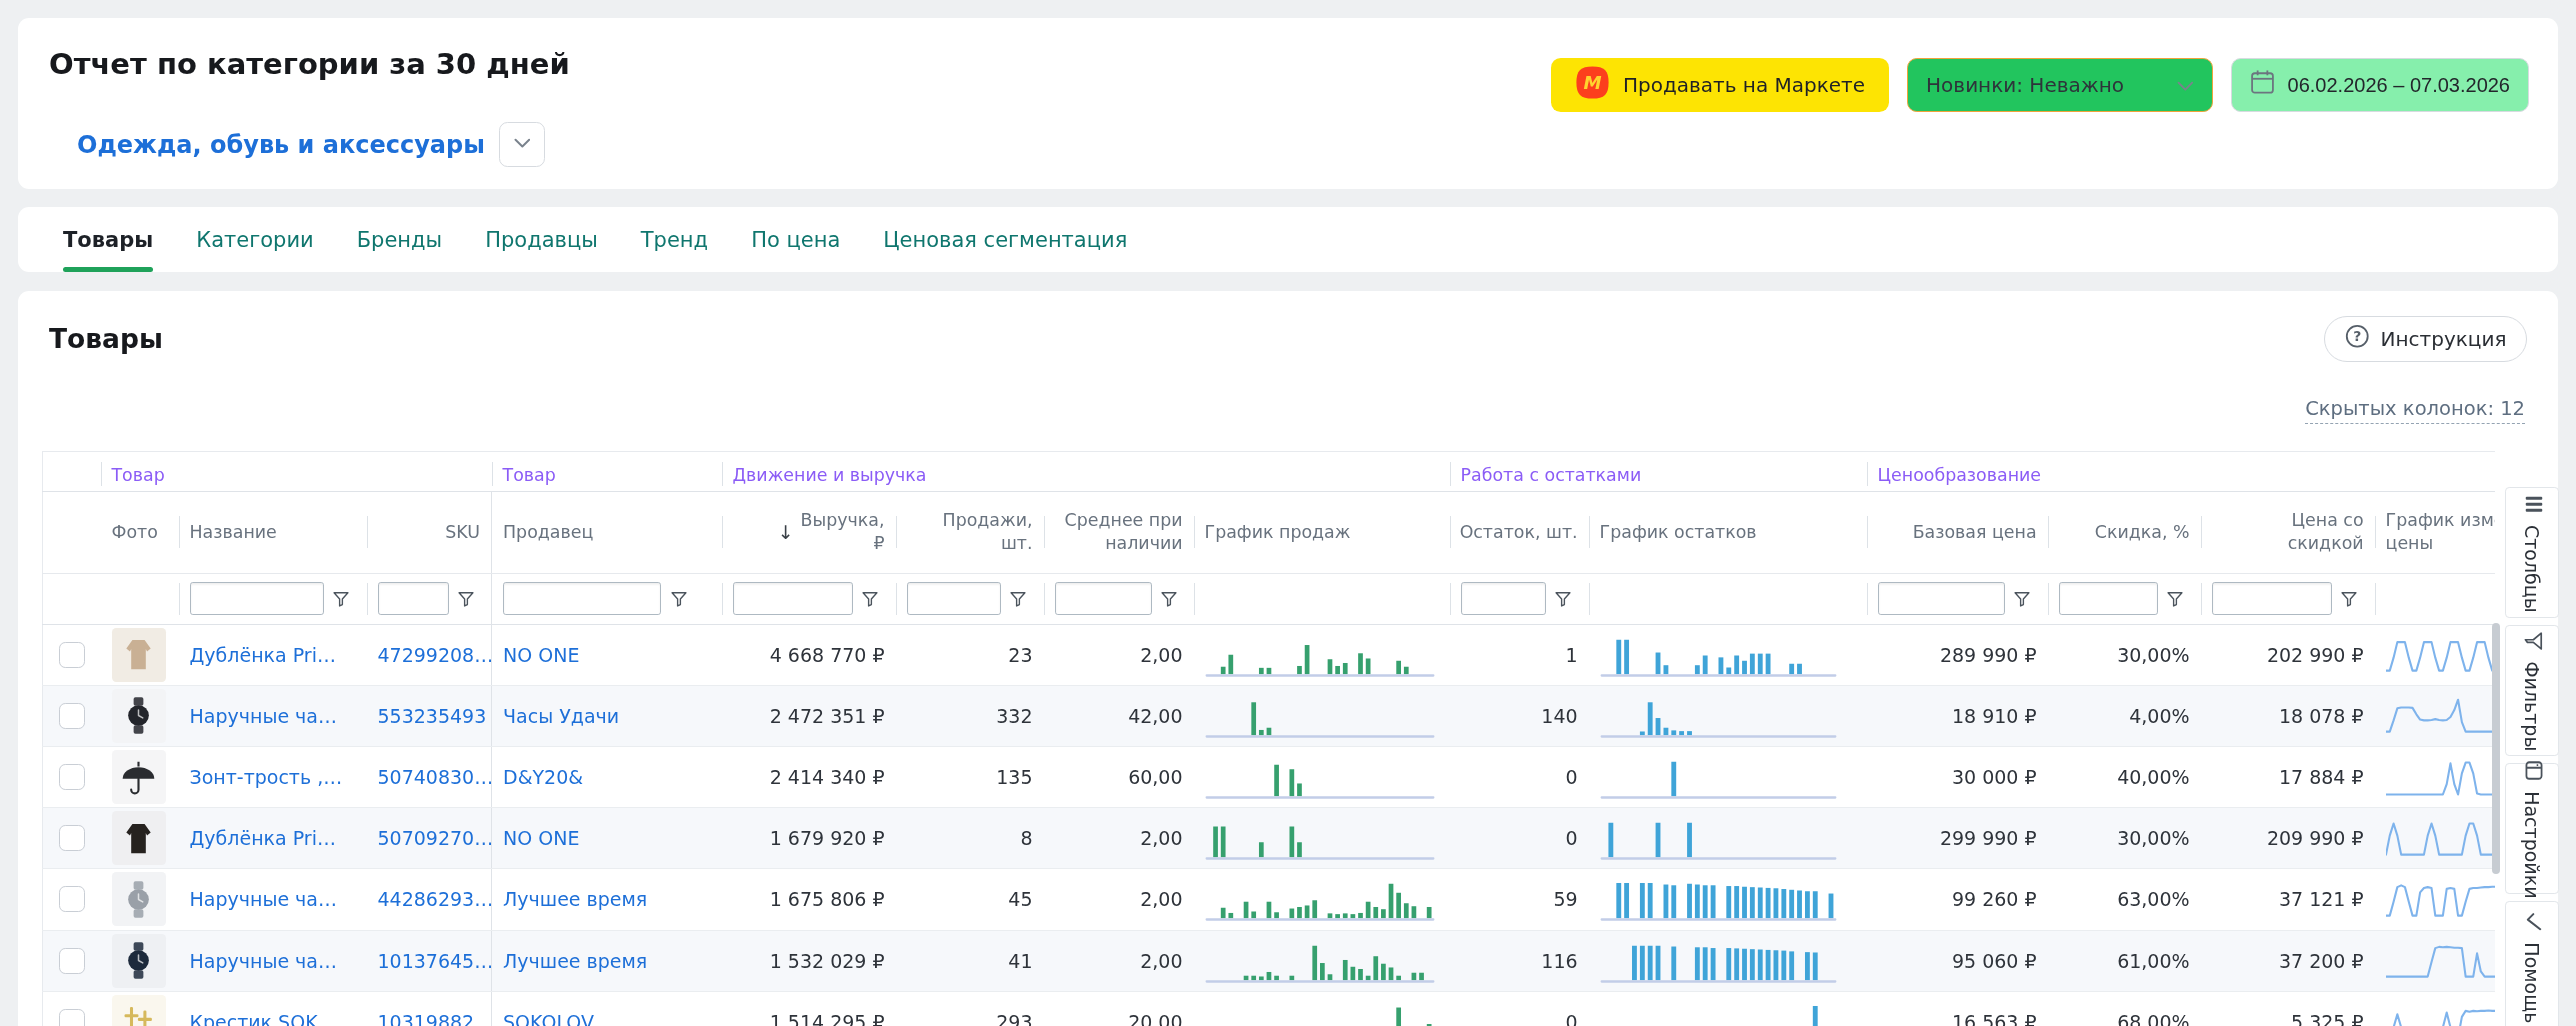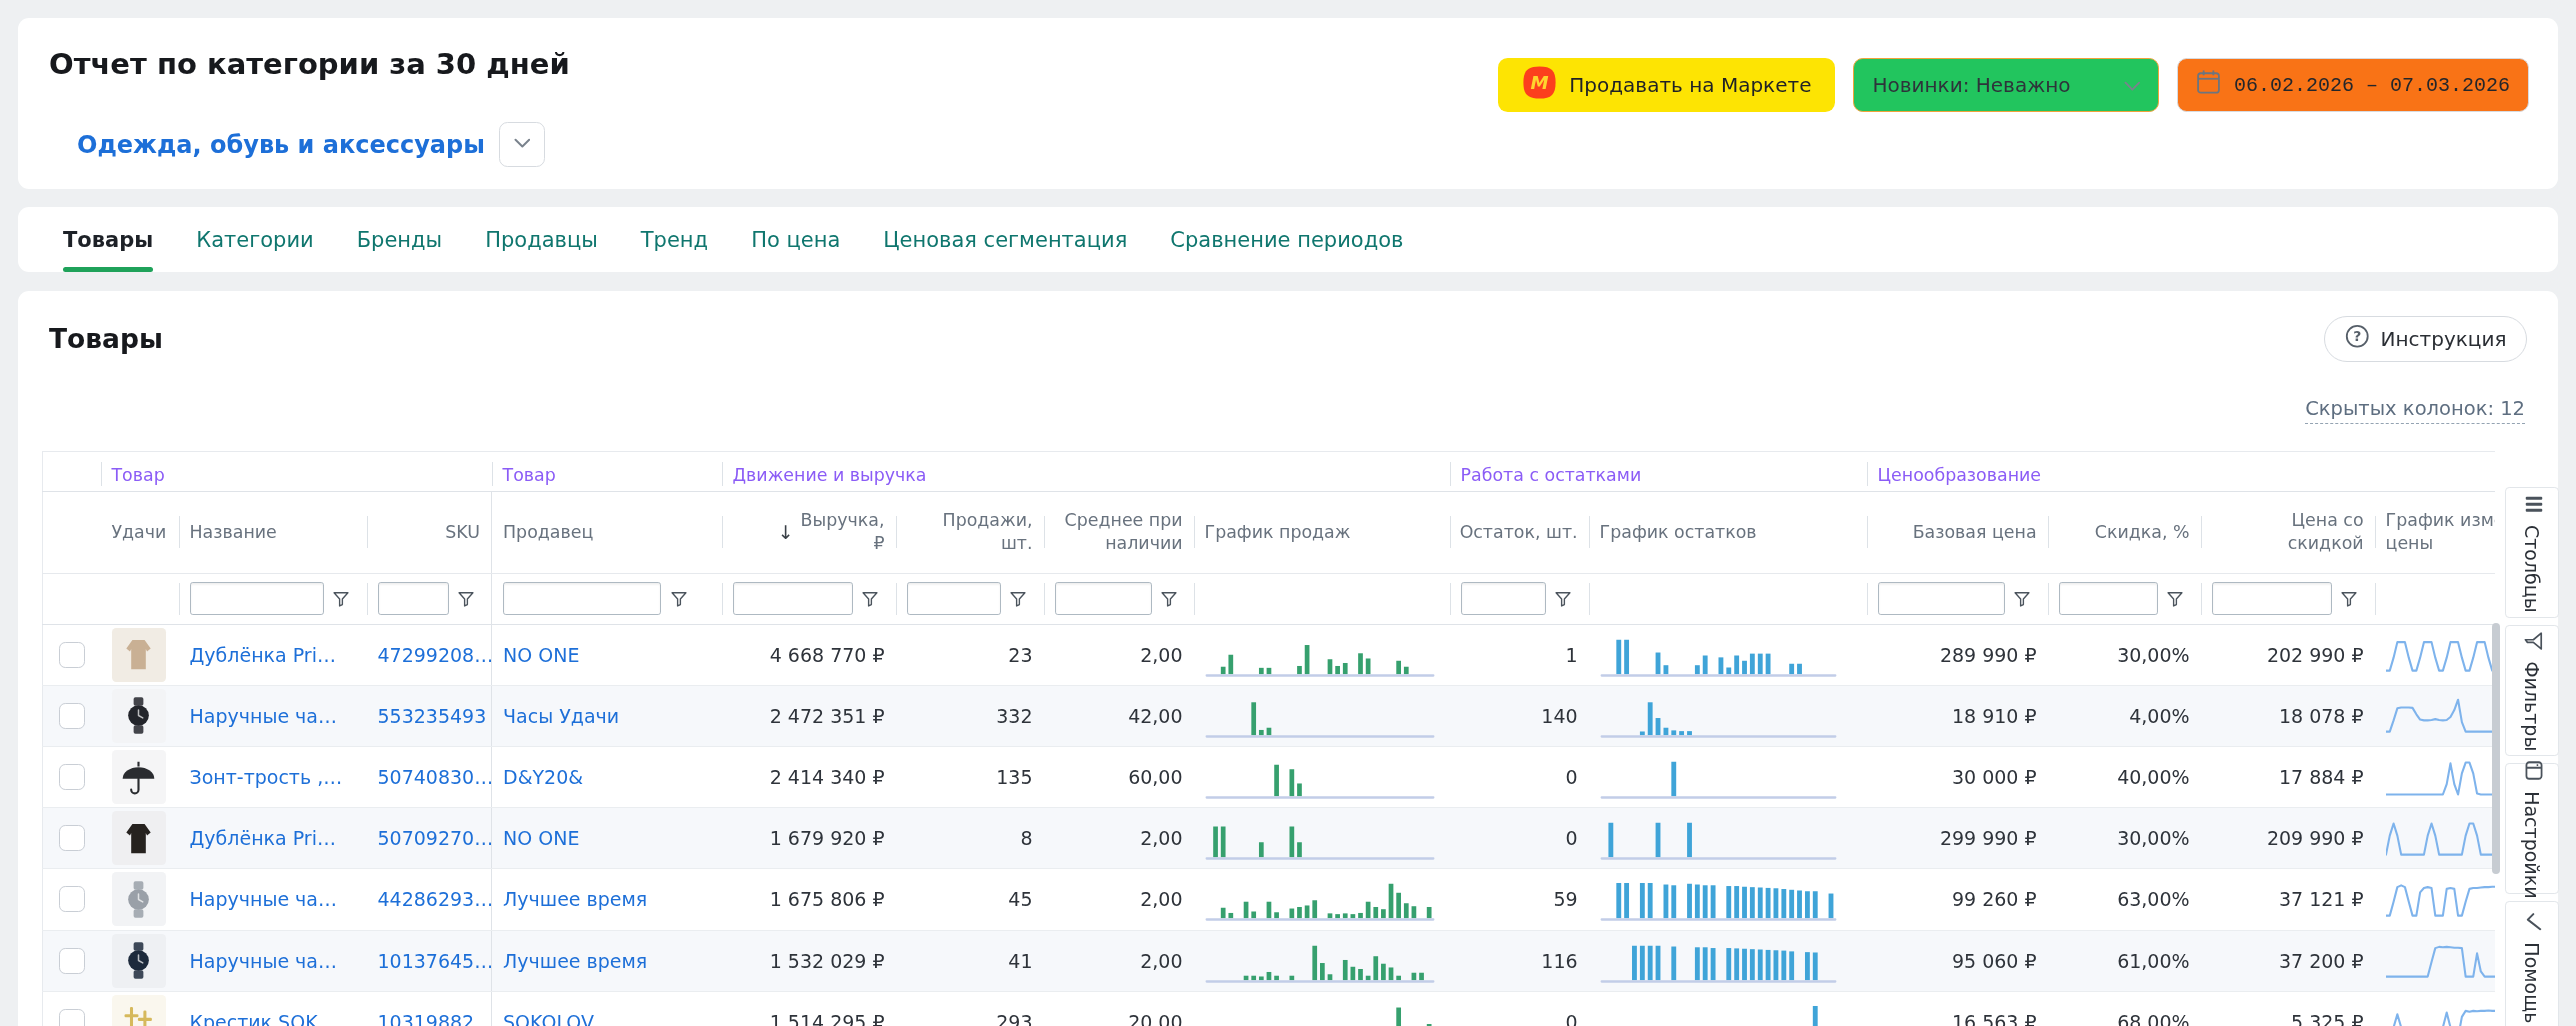--- a/index.html
+++ b/index.html
@@ -15,22 +15,22 @@
   .cat-row{position:absolute;left:31px;top:104px;display:flex;align-items:center;gap:14px;margin-left:28px;}
   .cat-link{font-size:24px;font-weight:bold;color:#1d6fd8;text-decoration:none;cursor:pointer;}
   .chev-btn{width:46px;height:45px;border:0.7px solid #d7dbe0;border-radius:8.4px;background:#fff;
     display:flex;align-items:center;justify-content:center;cursor:pointer;}
   .controls{position:absolute;right:29px;top:40px;display:flex;gap:18px;height:54px;}
   .controls > *{display:flex;align-items:center;}
   .market-btn{background:#fde403;border:none;border-radius:9.7px;padding:0 24px;gap:12.5px;
     font-size:20px;color:#1f2126;cursor:pointer;font-family:inherit;}
   .nov-select{width:306px;border:1.4px solid #f0a43a;border-radius:9.7px;background:#22c55e;
     padding:0 18px;justify-content:space-between;font-size:20px;cursor:pointer;box-sizing:border-box;}
-  .date-btn{border:0.7px solid #d7dbe0;border-radius:9.7px;background:#f97316;padding:0 18px;gap:12.5px;
-    font-size:20px;color:#23262b;cursor:pointer;font-family:Liberation Mono, monospace;}
+  .date-btn{border:0.7px solid #d7dbe0;border-radius:9.7px;background:#86efac;padding:0 18px;gap:12.5px;
+    font-size:20px;color:#23262b;cursor:pointer;font-family:Liberation Sans, sans-serif;}
   
   #tabs-card{top:207px;height:65px;}
   #tabs{display:flex;gap:43px;padding-left:45px;height:65px;align-items:stretch;}
   .tab{position:relative;display:flex;align-items:center;font-size:21px;color:#0f766e;cursor:pointer;white-space:nowrap;}
   .tab.active{color:#1d2127;font-weight:600;}
   .tab.active::after{content:"";position:absolute;left:0;right:0;bottom:0;height:4.9px;background:#1fa25a;border-radius:2.8px;}
   
   #main-card{top:291px;height:780px;}
   .panel-title{position:absolute;left:31px;top:32px;font-size:26.5px;font-weight:bold;color:#17191d;}
   .instr-btn{position:absolute;right:31px;top:25px;height:46px;border:0.7px solid #d7dbe0;border-radius:24px;
@@ -123,21 +123,20 @@
 
 <div class="card" id="tabs-card">
   <div id="tabs">
       <div class="tab active">Товары</div>
       <div class="tab">Категории</div>
       <div class="tab">Бренды</div>
       <div class="tab">Продавцы</div>
       <div class="tab">Тренд</div>
       <div class="tab">По цена</div>
       <div class="tab">Ценовая сегментация</div>
-      <div class="tab">Сравнение периодов</div>
     </div>
 </div>
 
 <div class="card" id="main-card">
   <div class="panel-title">Товары</div>
   <button class="instr-btn">
     <span>
       <svg width="26.5" height="26.5" viewBox="0 0 38 38" style="font-size:29px">
           <circle cx="19" cy="19" r="15" fill="none" stroke="#565f69" stroke-width="2.6"></circle>
           <text x="19" y="26" text-anchor="middle" font-size="20" font-weight="bold" fill="#565f69" font-family="DejaVu Sans, Liberation Sans, sans-serif">?</text>
@@ -171,21 +170,21 @@
             <td colspan="3" class="tick">Товар</td>
             <td colspan="1" class="tick">Товар</td>
             <td colspan="4" class="tick">Движение и выручка</td>
             <td colspan="2" class="tick">Работа с остатками</td>
             <td colspan="4" class="tick">Ценообразование</td>
           </tr>
           <tr class="t-head">
             <td class="al-center first"></td>
             <td class="al-left">
               <div class="hd al-left">
-                <div>Удачи</div>
+                <div>Фото</div>
               </div>
             </td>
             <td class="al-left tick">
               <div class="hd al-left">
                 <div>Название</div>
               </div>
             </td>
             <td class="al-right tick">
               <div class="hd al-right">
                 <div>SKU</div>

